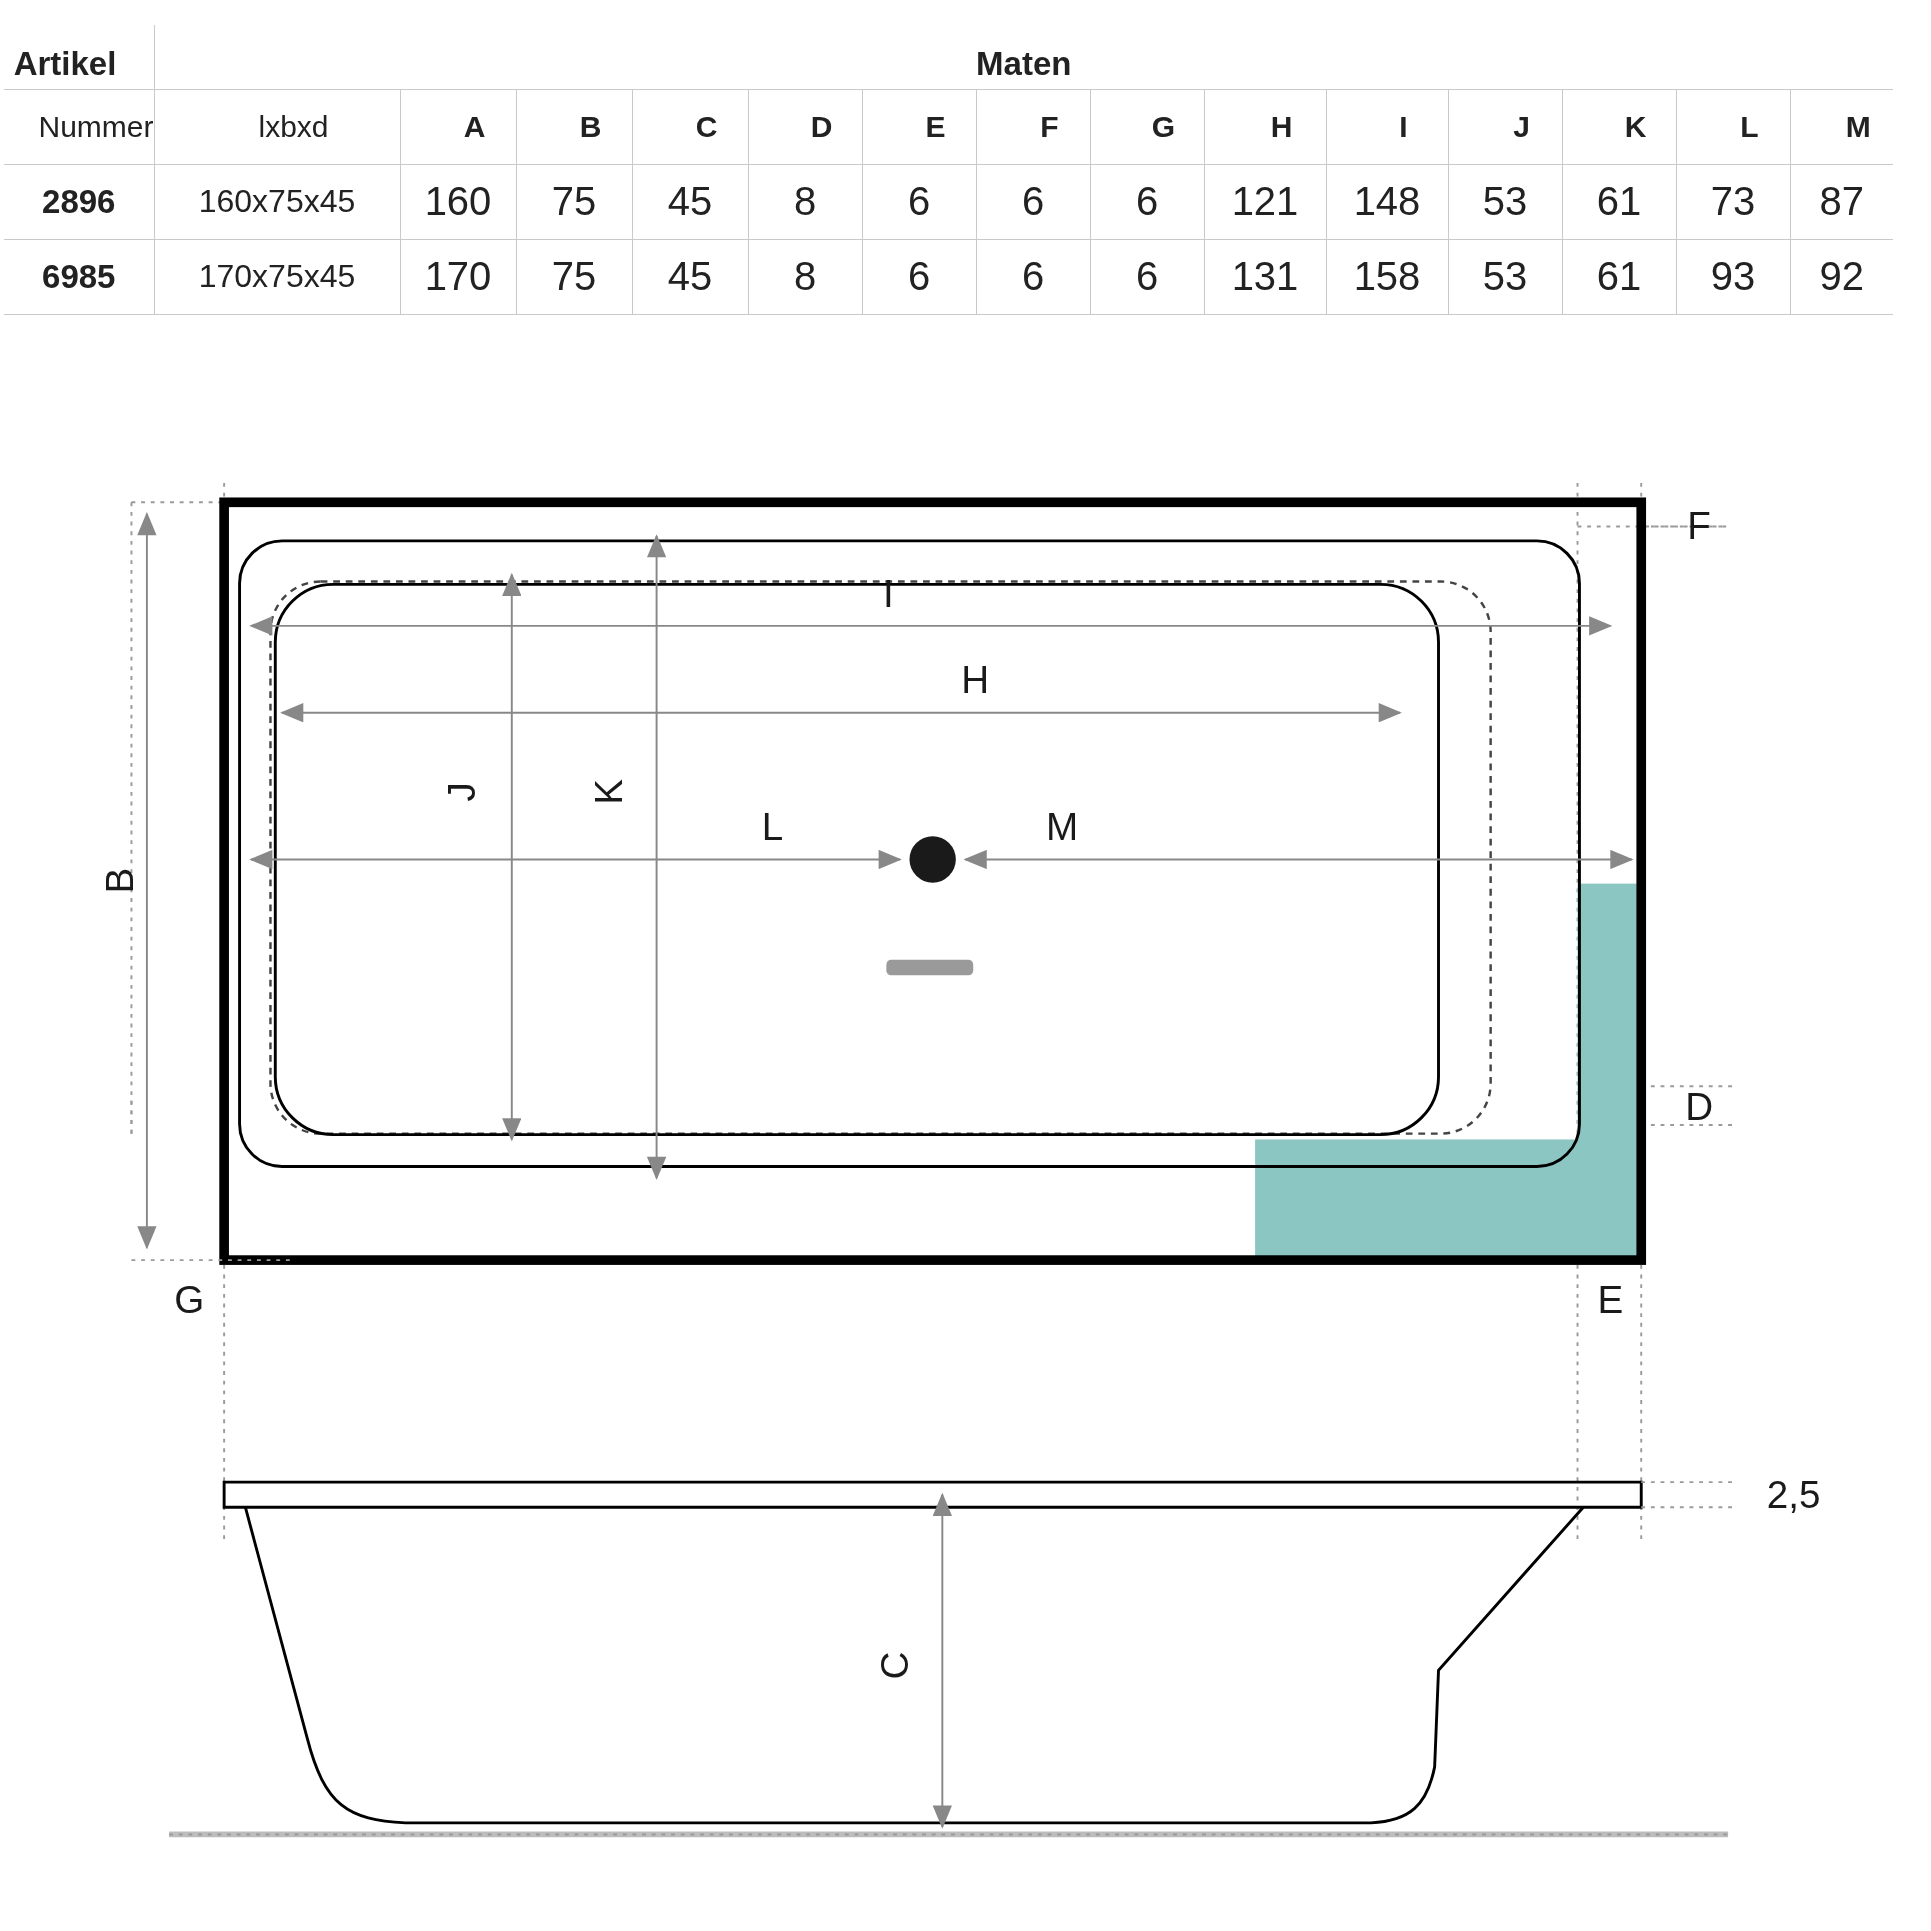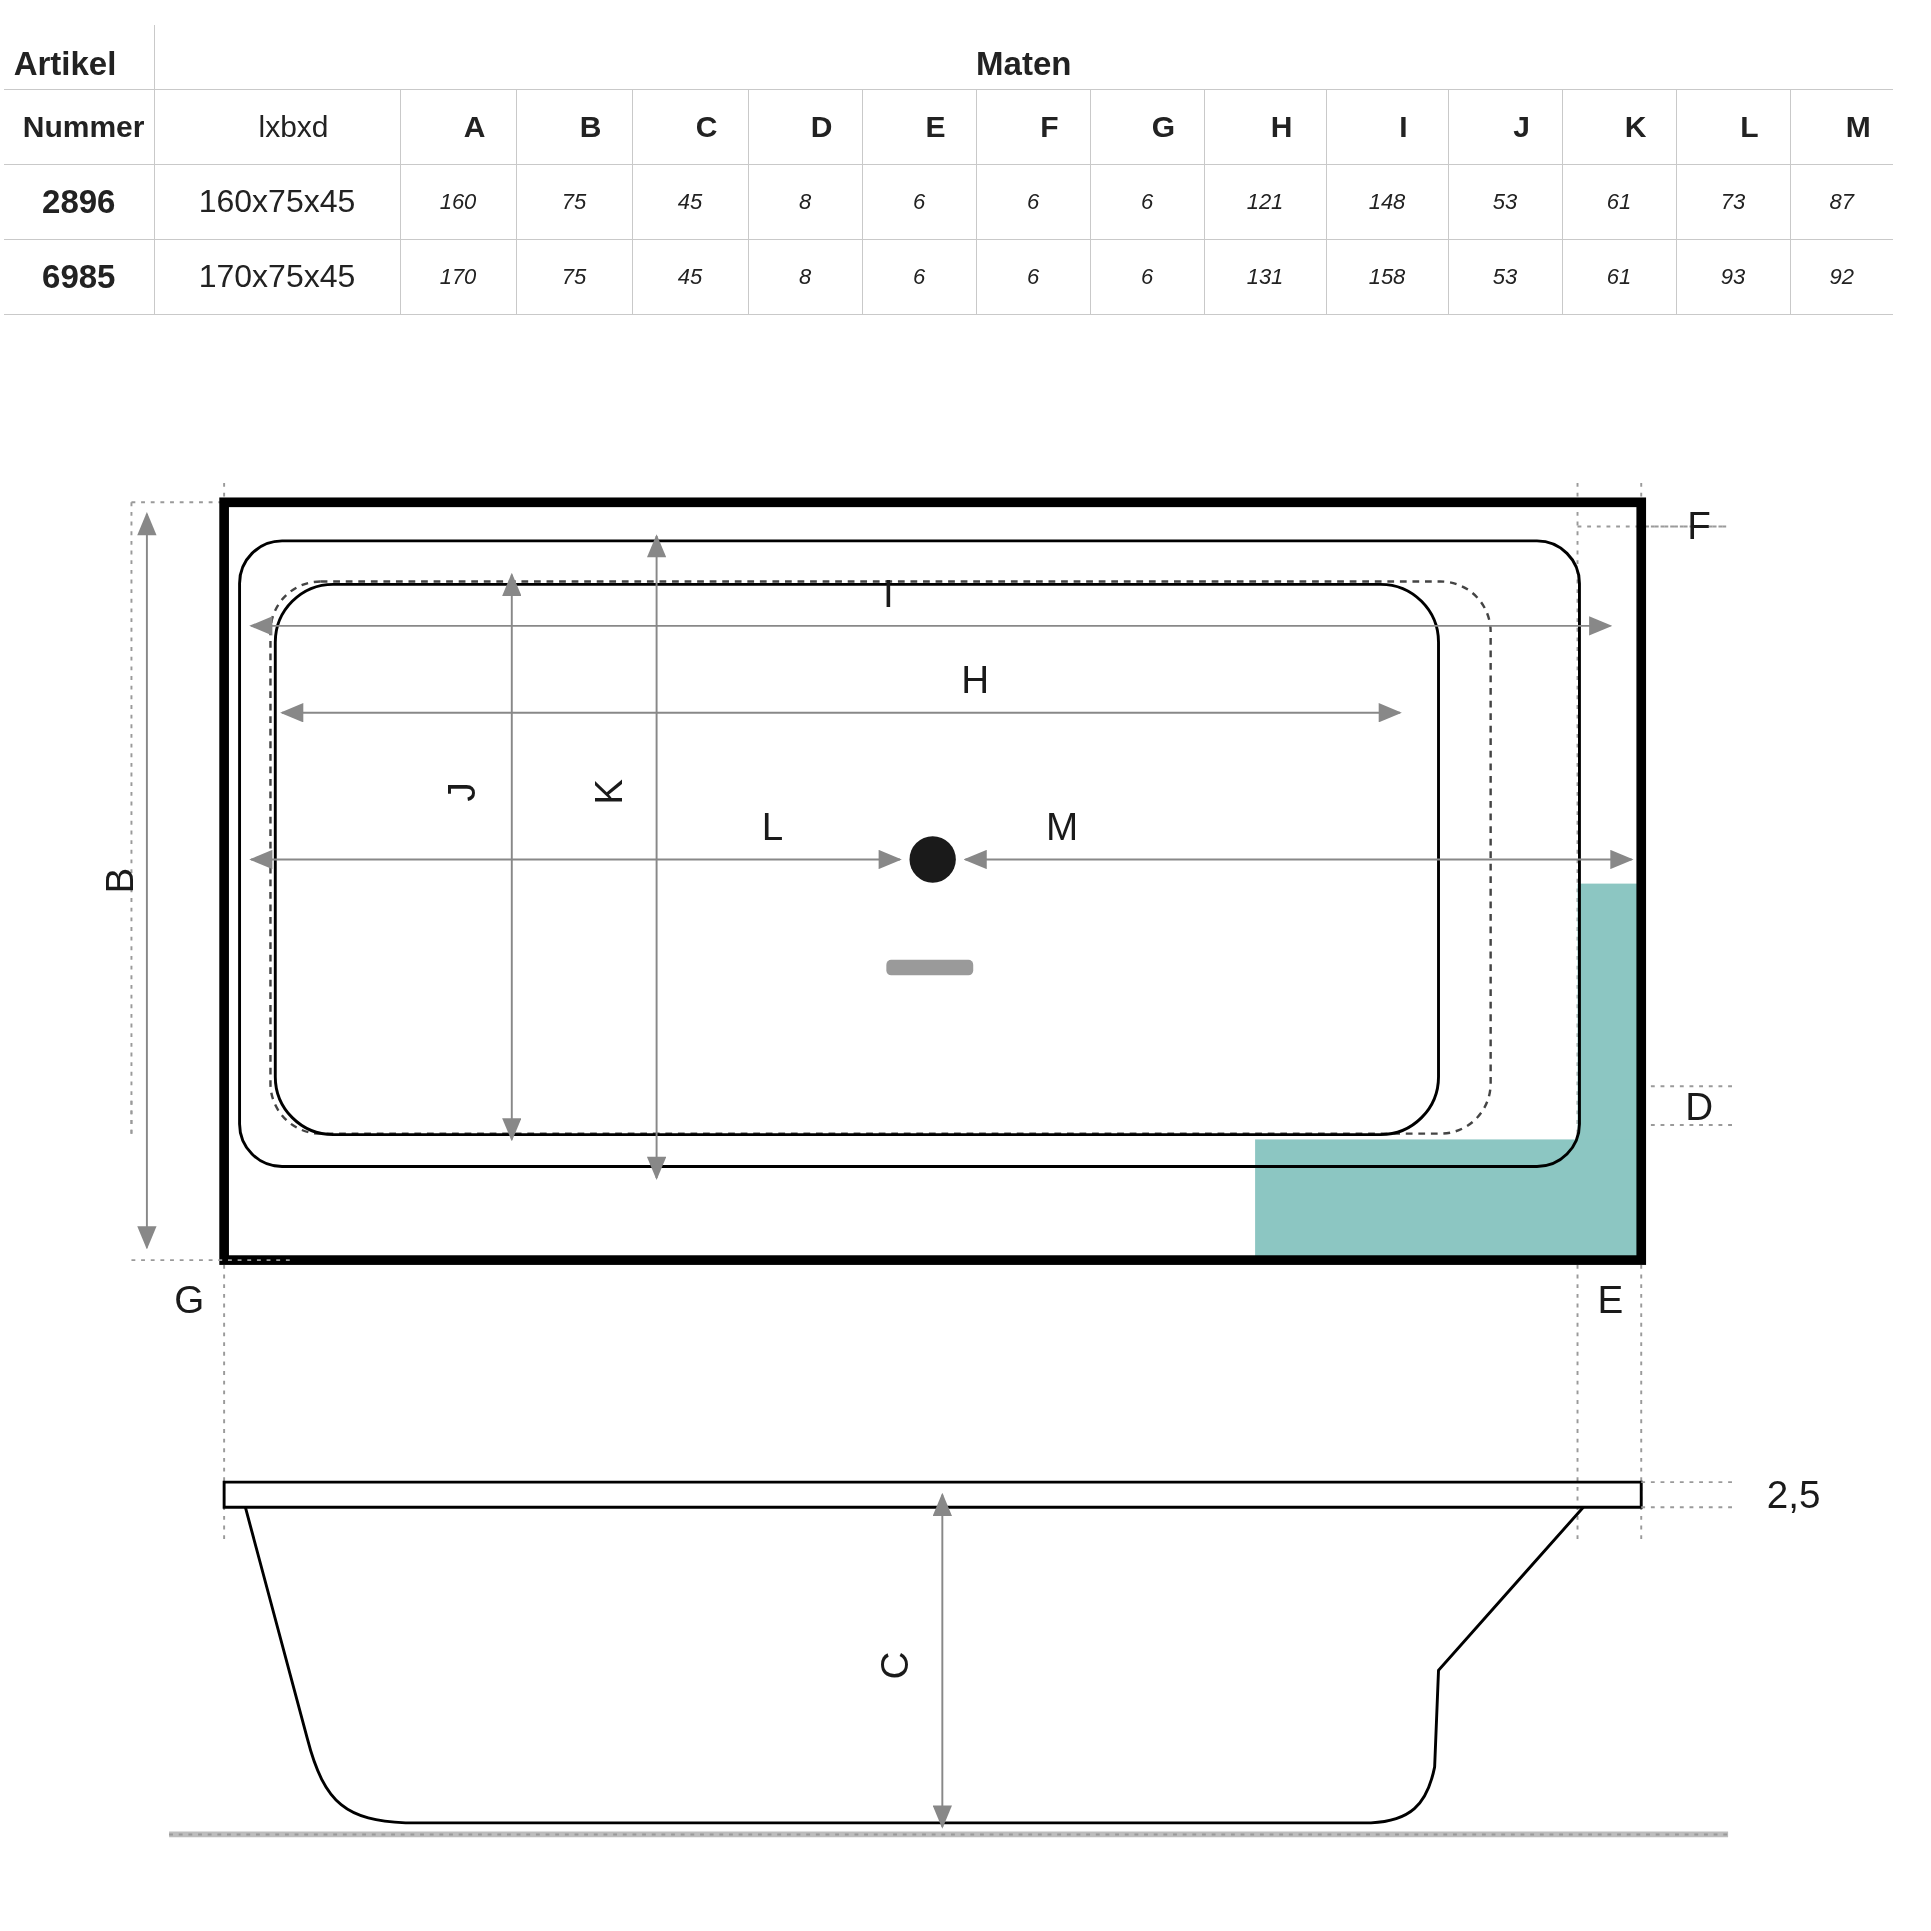--- a/index.html
+++ b/index.html
@@ -56,41 +56,40 @@
   table.spec tr.head-top th.maten-cell {
     text-align: center;
   }
   table.spec tr.head-cols th {
     font-size: 30px;
     font-weight: bold;
     border-top: none;
     padding-left: 33px;
   }
   table.spec tr.head-cols th.nummer-cell {
-    text-align: center;
+    text-align: right;
     padding-left: 9.7px;
-    font-weight: bold;
+    font-weight: normal;
     font-size: 30px;
   }
   table.spec tr.head-cols th.dims-cell {
     font-weight: normal;
     font-size: 30px;
   }
   table.spec td.art {
     font-weight: bold;
     font-size: 33px;
     text-align: center;
   }
   table.spec td.lbd {
     font-size: 32px;
     text-align: center;
   }
   table.spec td.num {
-    font-size: 22px;
-    font-style: italic;
+    font-size: 40px;
   }
   table.spec tr.row-last td { border-bottom: 1px solid #c9c9c9; }
   table.spec td:first-child, table.spec th:first-child { border-left: none; }
   table.spec td:last-child, table.spec th:last-child { border-right: none; }
 
   
   .drawing {
     position: absolute;
     left: 0;
     top: 483px;

